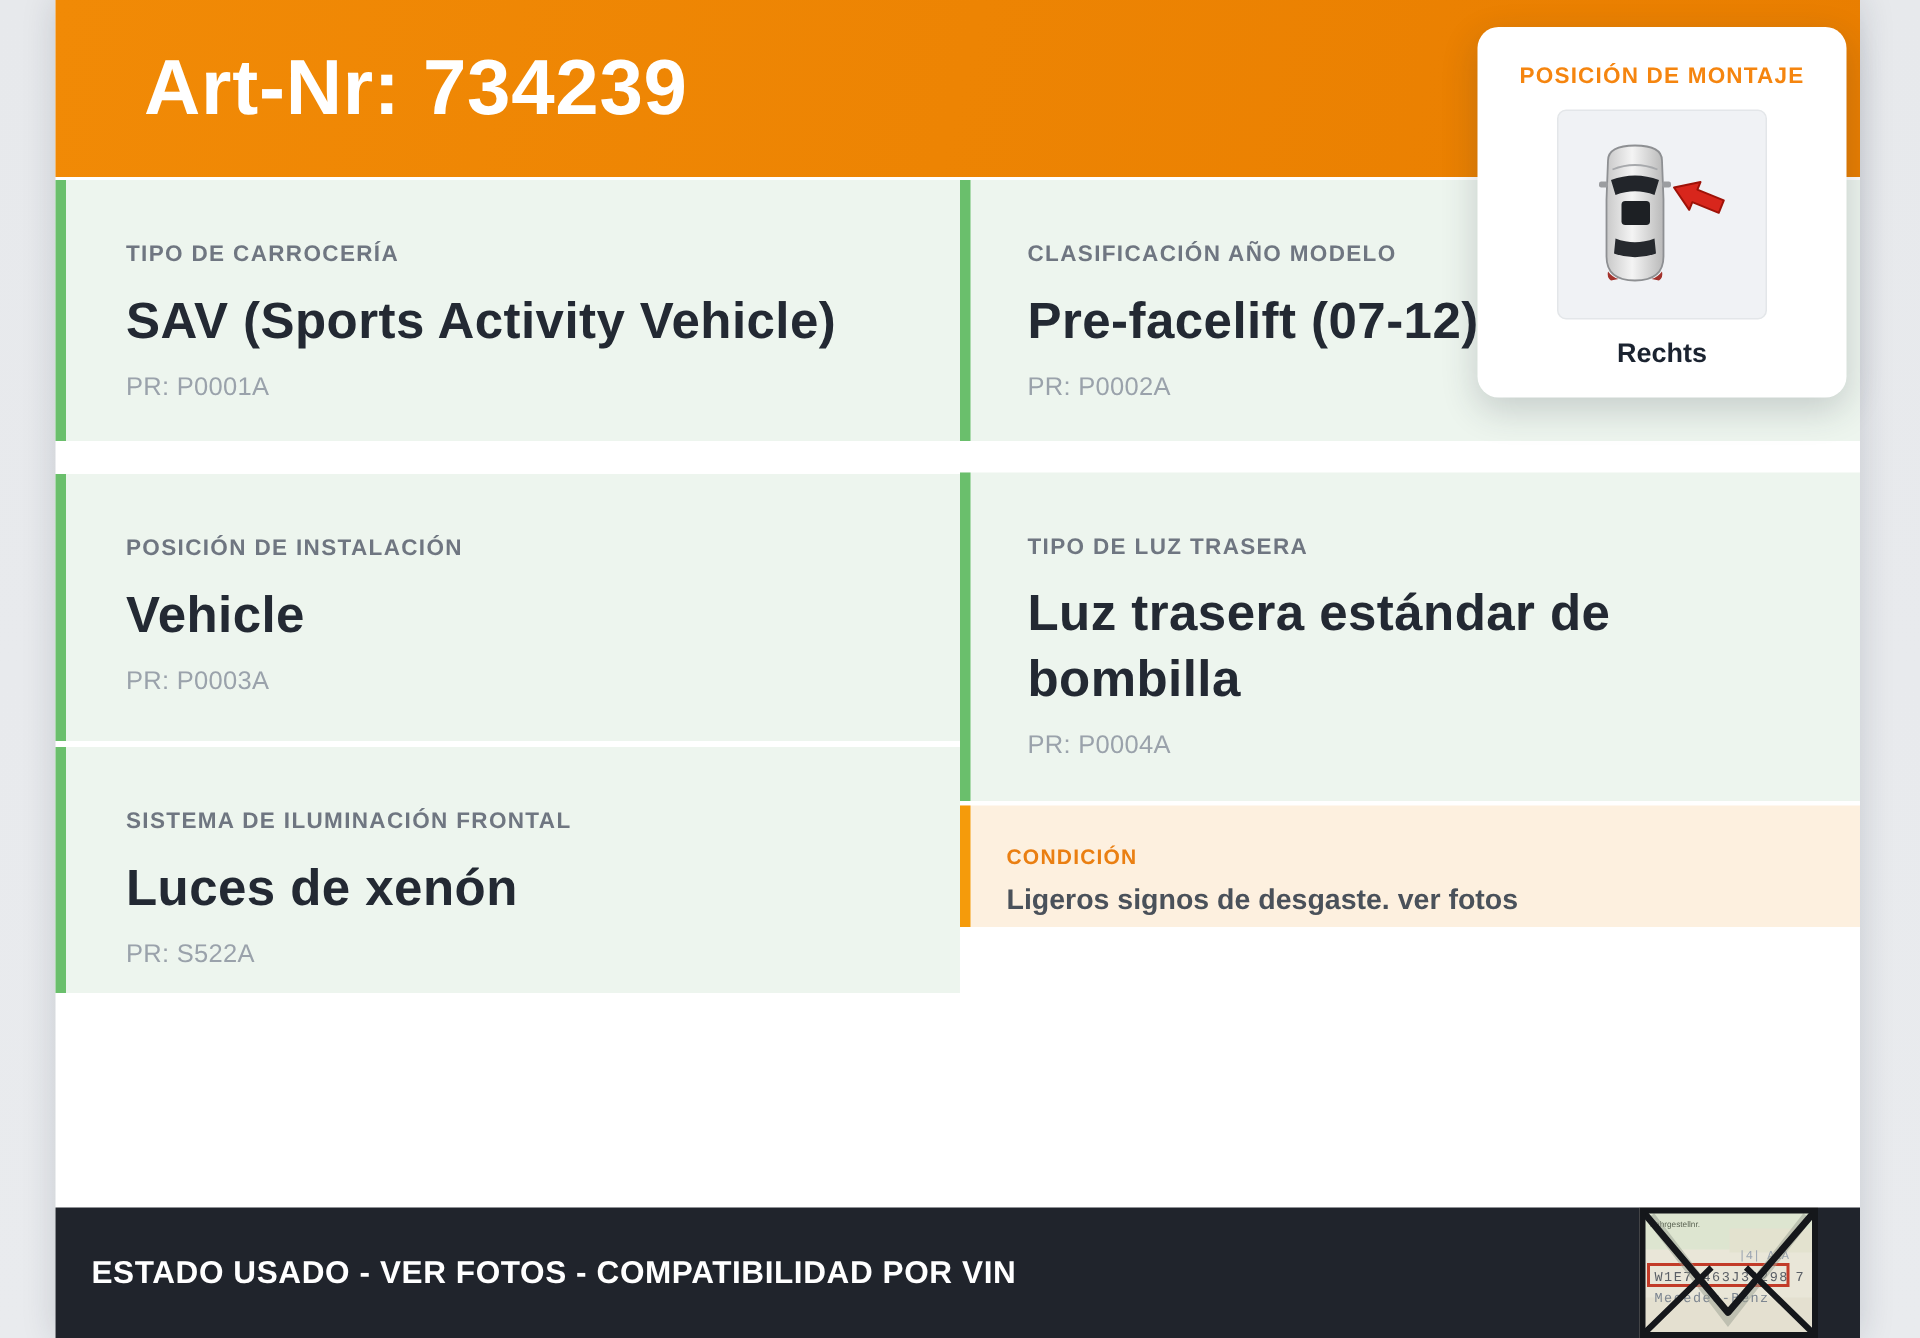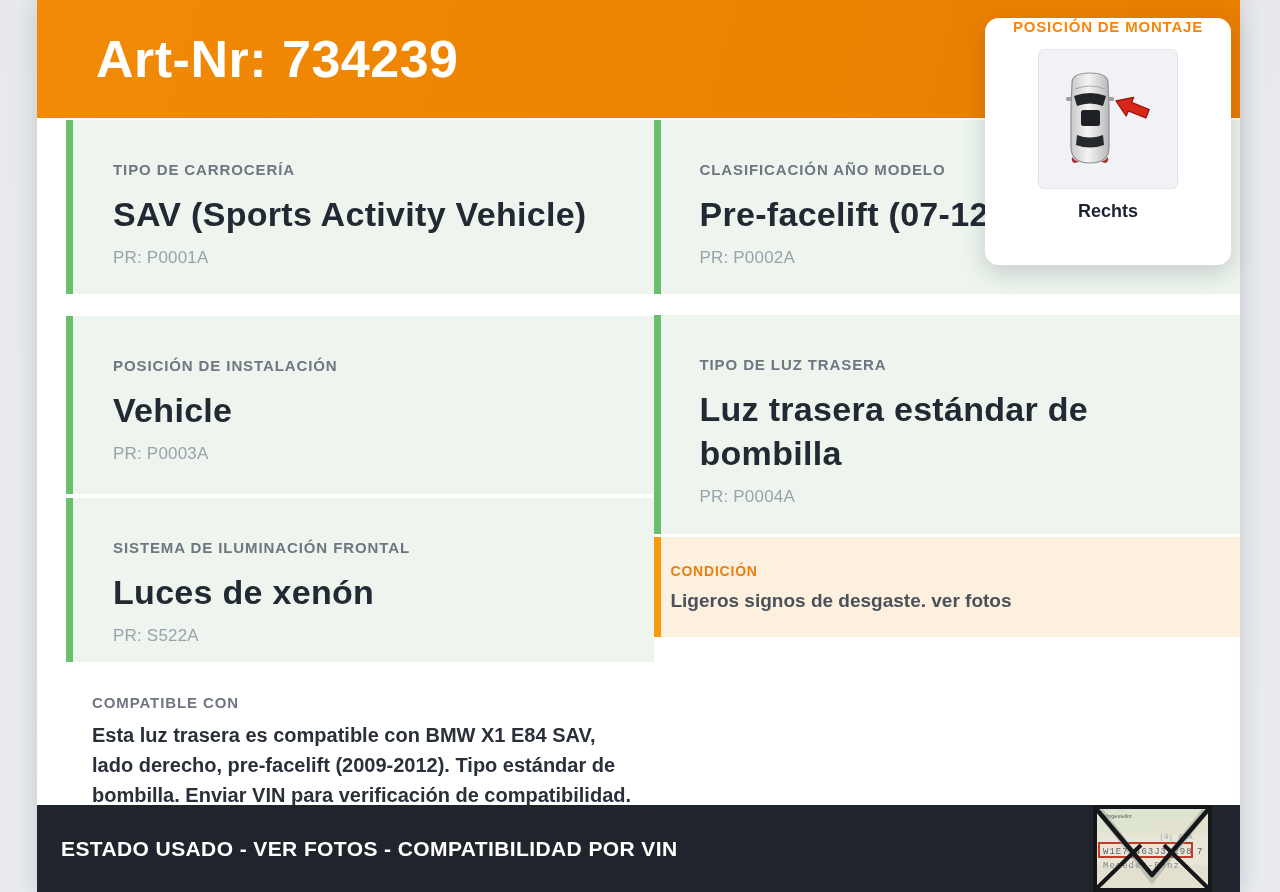--- a/index.html
+++ b/index.html
@@ -6,46 +6,46 @@
   body{font-family:"Liberation Sans",sans-serif;background:#e9ebee;}
   .stage{position:relative;width:1280px;height:892px;background:linear-gradient(180deg,#e7e9ec,#e9ebee);overflow:hidden;}
   .page{position:absolute;left:37px;top:0;width:1203px;height:892px;background:#ffffff;
         box-shadow:0 0 22px rgba(30,40,60,.18);}
   
   .header{height:118px;background:linear-gradient(105deg,#f18a06,#e97e00);display:flex;align-items:center;}
   .art-title{color:#ffffff;font-size:52px;font-weight:700;letter-spacing:.5px;padding-left:59px;}
   
   .cols{display:flex;align-items:flex-start;}
   .col{display:flex;flex-direction:column;}
-  .col-left{width:603px;padding-left:29px;}
+  .col-left{width:603px;}
   .col-right{width:600px;}
   .card{box-sizing:border-box;}
   .card .card-label{font-size:15px;font-weight:700;letter-spacing:.9px;color:#6f7681;line-height:18px;text-transform:uppercase;}
   .card .card-value{margin-top:13px;font-size:34px;line-height:44px;font-weight:700;color:#232933;letter-spacing:.3px;}
   .card .card-pr{margin-top:12px;font-size:17px;color:#9aa2ab;letter-spacing:.2px;}
   .card.green{background:#edf5ee;border-left:7px solid #6abf6c;padding:41px 28px 0 40px;}
   .col-right .card.green{padding-left:38px;}
   .c-h174{height:174px;margin-top:2px;}
   .c-h178{height:178px;margin-top:22px;}
   .c-h176{height:164px;margin-top:4px;}
   .c-h219{height:219px;margin-top:21px;}
   .nowrap{white-space:nowrap;}
   
-  .card.amber{background:#fdf0df;border-left:7px solid #f59b0b;padding:25px 24px 0 9px;height:100px;margin-top:3px;}
+  .card.amber{background:#fdf0df;border-left:7px solid #f59b0b;padding:25px 24px 0 24px;height:81px;margin-top:3px;}
   .card.amber .card-label{color:#ea7f12;font-size:14px;letter-spacing:.8px;}
   .card.amber .cond-value{margin-top:9px;font-size:19px;line-height:24px;font-weight:600;color:#4a515a;}
   
   .card.plain{background:#ffffff;padding:28px 14px 0 26px;height:141px;margin-top:4px;}
   .card.plain .comp-text{margin-top:8px;font-size:20px;line-height:30px;font-weight:700;color:#2a3039;max-width:560px;}
   
   .footer{position:absolute;left:0;bottom:0;width:100%;height:87px;background:#20242c;display:flex;align-items:center;}
   .footer-text{color:#ffffff;font-size:21px;font-weight:700;letter-spacing:.4px;padding-left:24px;}
   
   .mount-card{position:absolute;left:985px;top:18px;width:246px;height:247px;background:#ffffff;border-radius:14px;
-              box-shadow:0 8px 24px rgba(40,45,60,.20);text-align:center;box-sizing:border-box;}
+              box-shadow:0 8px 24px rgba(40,45,60,.20);text-align:center;box-sizing:border-box;padding-top:24px;}
   .mount-title{font-size:15px;font-weight:700;letter-spacing:.8px;color:#f5850f;text-transform:uppercase;}
   .mount-box{width:140px;height:140px;margin:14px auto 0;background:#f0f2f5;border:1px solid #e3e6e9;border-radius:6px;
              display:flex;align-items:center;justify-content:center;box-sizing:border-box;}
   .mount-value{margin-top:12px;font-size:18px;font-weight:700;color:#1b2330;}
   
   .doc-image{position:absolute;left:1093px;top:805px;width:119px;height:87px;}
   .mono{font-family:"Liberation Mono",monospace;}
 </style>
 </head>
 <body>
@@ -71,24 +71,20 @@
           <div class="card-value">Vehicle</div>
           <div class="card-pr">PR: P0003A</div>
         </section>
 
         <section class="card green c-h176">
           <div class="card-label">SISTEMA DE ILUMINACIÓN FRONTAL</div>
           <div class="card-value">Luces de xenón</div>
           <div class="card-pr">PR: S522A</div>
         </section>
 
-        <section class="card plain">
-          <div class="card-label">COMPATIBLE CON</div>
-          <div class="comp-text">Esta luz trasera es compatible con BMW X1 E84 SAV, lado derecho, pre-facelift (2009-2012). Tipo estándar de bombilla. Enviar VIN para verificación de compatibilidad.</div>
-        </section>
 
       </div>
       <div class="col col-right">
 
         <section class="card green c-h174">
           <div class="card-label">CLASIFICACIÓN AÑO MODELO</div>
           <div class="card-value nowrap">Pre-facelift (07-12)</div>
           <div class="card-pr">PR: P0002A</div>
         </section>
 

